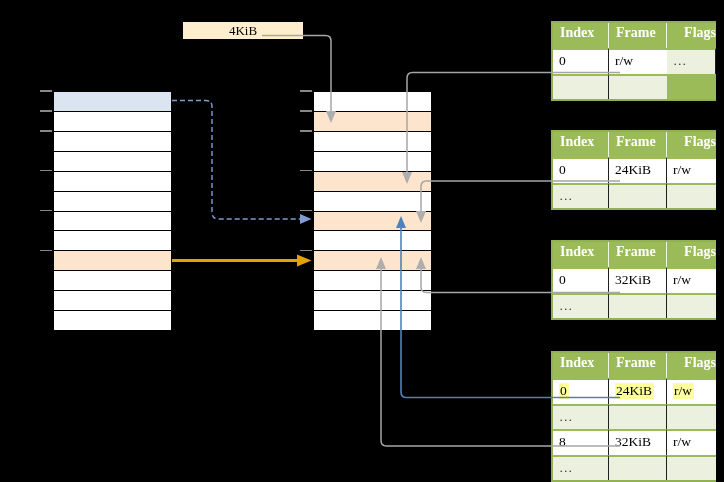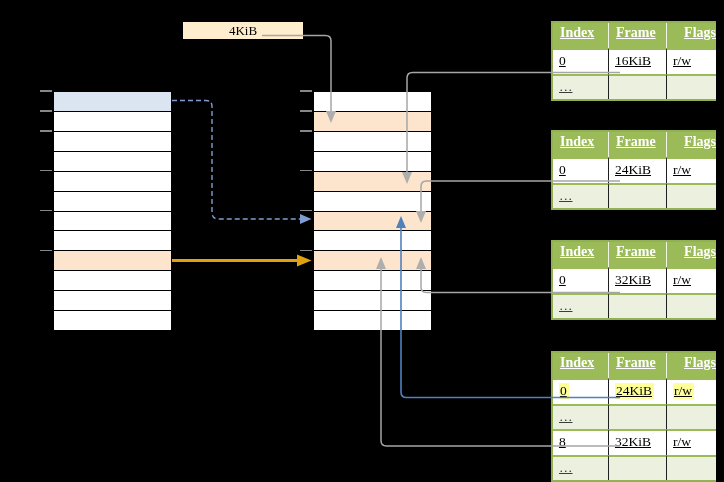--- a/index.html
+++ b/index.html
@@ -24,21 +24,21 @@
   .tick{position:absolute;width:12px;height:1.5px;background:#888;}
   
   .pt{
     position:absolute;left:551px;width:167px;box-sizing:border-box;
     display:grid;grid-template-columns:56px 58px 49px;
     border:2px solid var(--gborder);background:var(--ghead);
   }
   .pt-cell{
     height:25.5px;box-sizing:border-box;background:#fff;color:#000;
     border-top:2px solid var(--ghead);border-right:1px solid #1f1f1f;
-    font-size:13.5px;padding:3px 0 0 6px;overflow:hidden;white-space:nowrap;text-decoration:underline;
+    font-size:13.5px;padding:3px 0 0 6px;overflow:hidden;white-space:nowrap;
   }
   .pt-cell.last{border-right:none;}
   .pt-cell.shaded{background:var(--glight);color:#3c3c3c;}
   .pt-head{
     height:25px;border-top:none;border-right:1px solid rgba(255,255,255,0.85);
     background:var(--ghead);color:#fff;font-weight:bold;font-size:14px;padding:2px 0 0 7px;
   }
   .pt-head.last{border-right:none;text-align:right;}
   .hl{background:var(--yellow);padding:0 2px 1px 1px;}
   
@@ -92,21 +92,20 @@
       <div class="tick" style="left: 300px; top: 169.917px;"></div>
       <div class="tick" style="left: 300px; top: 209.75px;"></div>
       <div class="tick" style="left: 300px; top: 249.583px;"></div>
     </div>
 
   <div id="pt0" class="pt" style="top:21px">
       <div class="pt-cell pt-head">Index</div>
       <div class="pt-cell pt-head">Frame</div>
       <div class="pt-cell pt-head last">Flags</div>
       <div class="pt-cell"><span>0</span></div>
-      <div class="pt-cell"><span>16KiB</span></div>
       <div class="pt-cell last"><span>r/w</span></div>
       <div class="pt-cell shaded"><span>…</span></div>
       <div class="pt-cell shaded"></div>
       <div class="pt-cell shaded last"></div>
     </div>
   <div id="pt1" class="pt" style="top:130px">
       <div class="pt-cell pt-head">Index</div>
       <div class="pt-cell pt-head">Frame</div>
       <div class="pt-cell pt-head last">Flags</div>
       <div class="pt-cell"><span>0</span></div>

